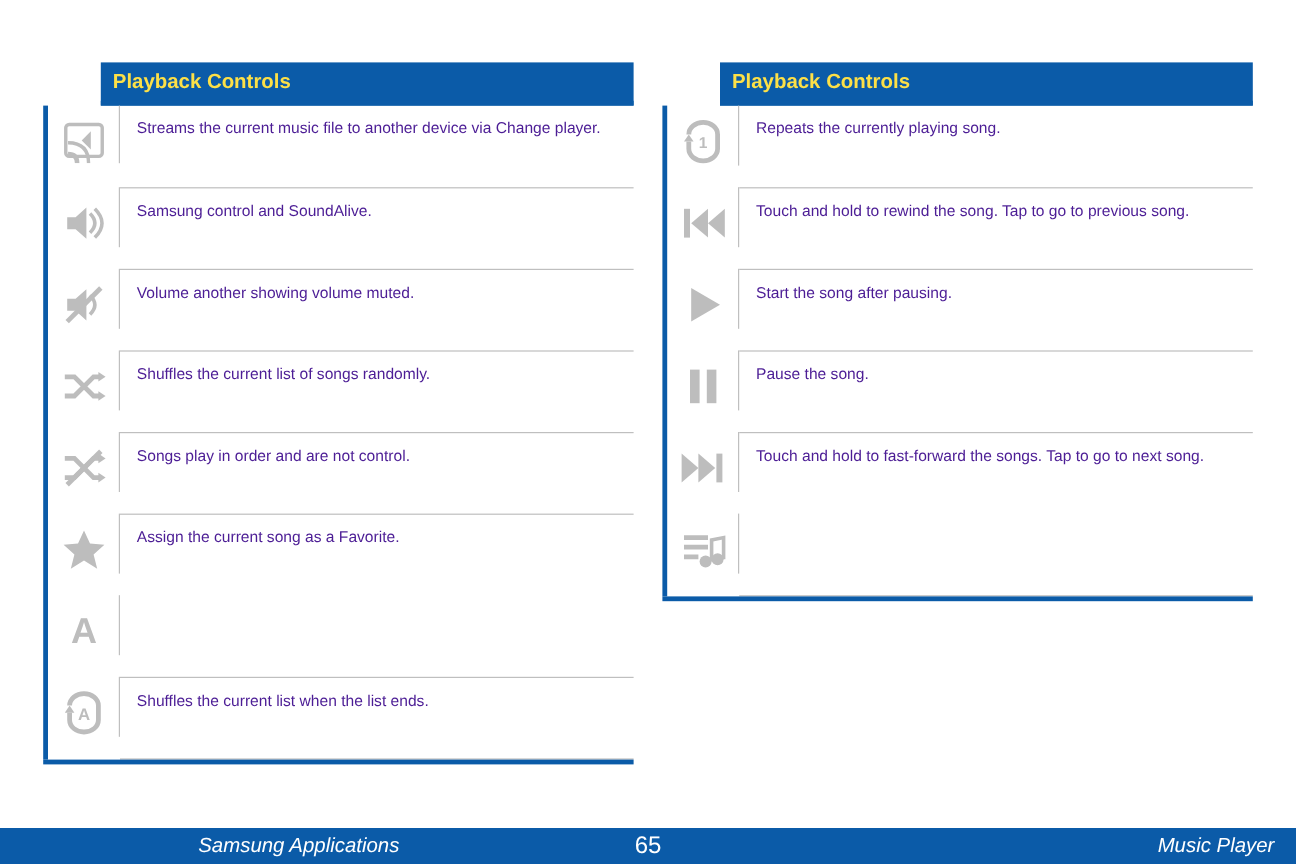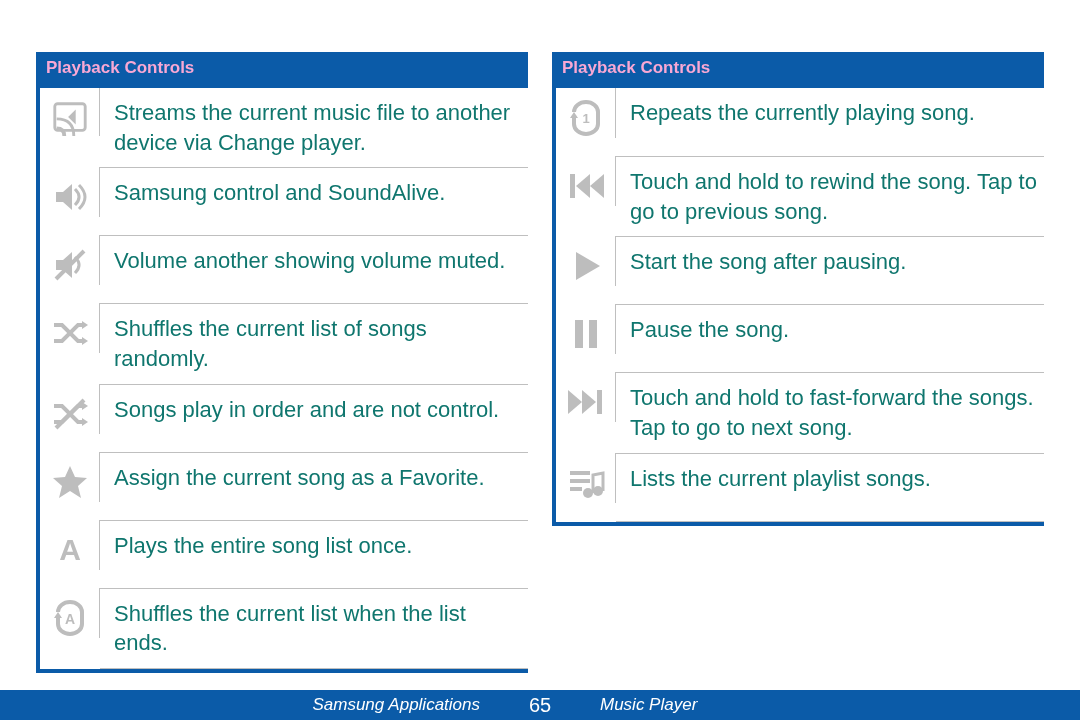--- a/index.html
+++ b/index.html
@@ -21,25 +21,26 @@
     display: flex;
     gap: 24px;
     padding: 52px 36px 0 36px;
   }
   .col {
     flex: 1 1 0;
     min-width: 0;
   }
   .panel-header {
     background: #0b5ba8;
-    color: #f9a8d4;
+    color: #fde047;
     font-weight: bold;
     font-size: 17px;
     padding: 6px 10px;
     border-bottom: 4px solid #0b5ba8;
+    margin-left: 48px;
   }
   .panel-body {
     border-left: 4px solid #0b5ba8;
   }
   .row {
     display: flex;
     align-items: flex-start;
     min-height: 68px;
     box-sizing: border-box;
   }
@@ -53,23 +54,23 @@
     display: flex;
     align-items: flex-start;
     justify-content: center;
     padding-top: 10px;
     border-right: 1px solid #bfbfbf;
     box-sizing: border-box;
   }
   .desc {
     flex: 1;
     padding: 10px 4px 10px 14px;
-    font-size: 22px;
+    font-size: 13px;
     line-height: 1.35;
-    color: #0f766e;
+    color: #4c1d95;
     border-top: 1px solid #bfbfbf;
   }
   .row.first .desc {
     border-top: none;
   }
   .panel-end {
     height: 4px;
     background: #0b5ba8;
   }
   .end-divider {
@@ -84,23 +85,23 @@
     left: 0; right: 0; bottom: 0;
     height: 30px;
     background: #0b5ba8;
     color: #fff;
     display: flex;
     align-items: center;
     font-size: 17px;
     font-style: italic;
     padding: 0 18px;
   }
-  .footer .left { flex: 1; text-align: right; }
+  .footer .left { flex: 1; text-align: center; }
   .footer .center { width: 120px; text-align: center; font-style: normal; font-size: 20px;}
-  .footer .right { flex: 1; }
+  .footer .right { flex: 1; text-align: right; }
 </style>
 </head>
 <body>
 
 <div class="page">
   <div class="columns">
 
     <div class="col">
       <div class="panel-header">Playback Controls</div>
       <div class="panel-body">
@@ -172,21 +173,20 @@
           </div>
           <div class="desc">Assign the current song as a Favorite.</div>
         </div>
 
         <div class="row">
           <div class="icon-cell">
             <svg width="40" height="40" viewBox="0 0 40 40">
               <text x="20" y="30" text-anchor="middle" font-size="30" font-family="Arial" fill="#bdbdbd" font-weight="bold">A</text>
             </svg>
           </div>
-          <div class="desc">Plays the entire song list once.</div>
         </div>
 
         <div class="row">
           <div class="icon-cell">
             <svg width="40" height="40" viewBox="0 0 40 40">
               <path class="ico-stroke" d="M8 14 a12 10 0 0 1 24 0 v12 a12 10 0 0 1 -24 0 v-6" stroke-width="4"></path>
               <path class="ico" d="M4 20 l4 -6 l4 6 z"></path>
               <text x="20" y="26" text-anchor="middle" font-size="14" font-family="Arial" fill="#bdbdbd" font-weight="bold">A</text>
             </svg>
           </div>
@@ -258,21 +258,20 @@
           <div class="icon-cell">
             <svg width="40" height="40" viewBox="0 0 40 40">
               <line class="ico-stroke" x1="4" y1="10" x2="24" y2="10" stroke-width="4"></line>
               <line class="ico-stroke" x1="4" y1="18" x2="24" y2="18" stroke-width="4"></line>
               <line class="ico-stroke" x1="4" y1="26" x2="16" y2="26" stroke-width="4"></line>
               <circle class="ico" cx="22" cy="30" r="5"></circle>
               <circle class="ico" cx="32" cy="28" r="5"></circle>
               <path class="ico-stroke" d="M27 30 v-18 l10 -2 v18" stroke-width="3"></path>
             </svg>
           </div>
-          <div class="desc">Lists the current playlist songs.</div>
         </div>
 
         <div class="end-divider"></div>
       </div>
       <div class="panel-end"></div>
     </div>
 
   </div>
 
   <div class="footer">

